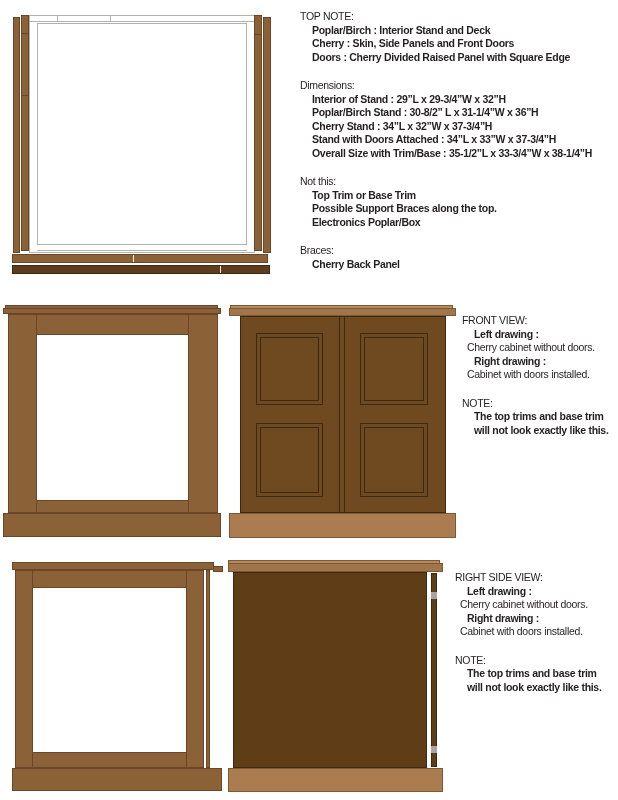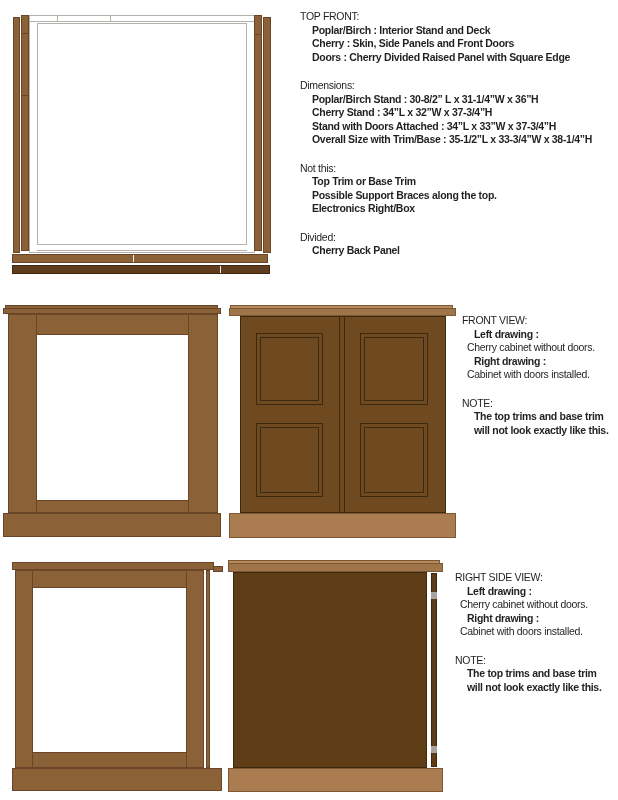--- a/index.html
+++ b/index.html
@@ -44,37 +44,38 @@
     <div class="abs brown" style="left:242px;top:1px;width:8px;height:236px;"></div>
     <div class="abs tick-dark" style="left:242px;top:20px;width:8px;height:1px;"></div>
     <div class="abs brown" style="left:251px;top:3px;width:8px;height:236px;"></div>
     <div class="abs brown" style="left:0px;top:240px;width:256px;height:9px;"></div>
     <div class="abs joint-white" style="left:121px;top:241px;width:1px;height:7px;"></div>
     <div class="abs dark-bar" style="left:0px;top:251px;width:258px;height:9px;"></div>
     <div class="abs joint-white" style="left:208px;top:252px;width:1px;height:7px;"></div>
   </div>
 
   <div class="notes" style="left:300px;top:10px;">
-    <div>TOP FRONT:</div>
+    <div>TOP NOTE:</div>
     <div class="i">Poplar/Birch : Interior Stand and Deck</div>
     <div class="i">Cherry : Skin, Side Panels and Front Doors</div>
     <div class="i">Doors : Cherry Divided Raised Panel with Square Edge</div>
     <div class="gap"></div>
     <div>Dimensions:</div>
+    <div class="i">Interior of Stand : 29”L x 29-3/4”W x 32”H</div>
     <div class="i">Poplar/Birch Stand : 30-8/2” L x 31-1/4”W x 36”H</div>
     <div class="i">Cherry Stand : 34”L x 32”W x 37-3/4”H</div>
     <div class="i">Stand with Doors Attached : 34”L x 33”W x 37-3/4”H</div>
     <div class="i">Overall Size with Trim/Base : 35-1/2”L x 33-3/4”W x 38-1/4”H</div>
     <div class="gap"></div>
     <div>Not this:</div>
     <div class="i">Top Trim or Base Trim</div>
     <div class="i">Possible Support Braces along the top.</div>
-    <div class="i">Electronics Right/Box</div>
+    <div class="i">Electronics Poplar/Box</div>
     <div class="gap"></div>
-    <div>Divided:</div>
+    <div>Braces:</div>
     <div class="i">Cherry Back Panel</div>
   </div>
 
   <div class="abs" style="left:3px;top:305px;width:219px;height:233px;">
     <div class="abs brown" style="left:2px;top:0px;width:213px;height:4px;"></div>
     <div class="abs brown" style="left:0px;top:3px;width:218px;height:6px;"></div>
     <div class="abs brown" style="left:5px;top:9px;width:29px;height:199px;"></div>
     <div class="abs brown" style="left:185px;top:9px;width:30px;height:199px;"></div>
     <div class="abs brown" style="left:33px;top:9px;width:153px;height:21px;"></div>
     <div class="abs brown" style="left:33px;top:195px;width:153px;height:13px;"></div>

